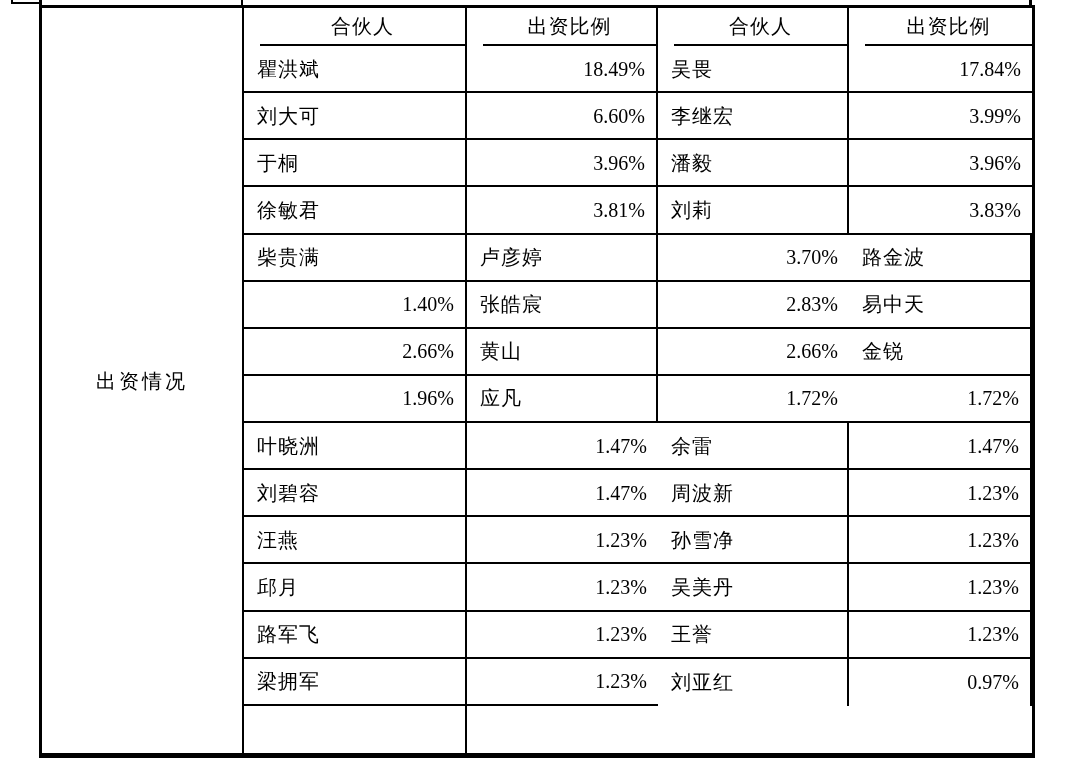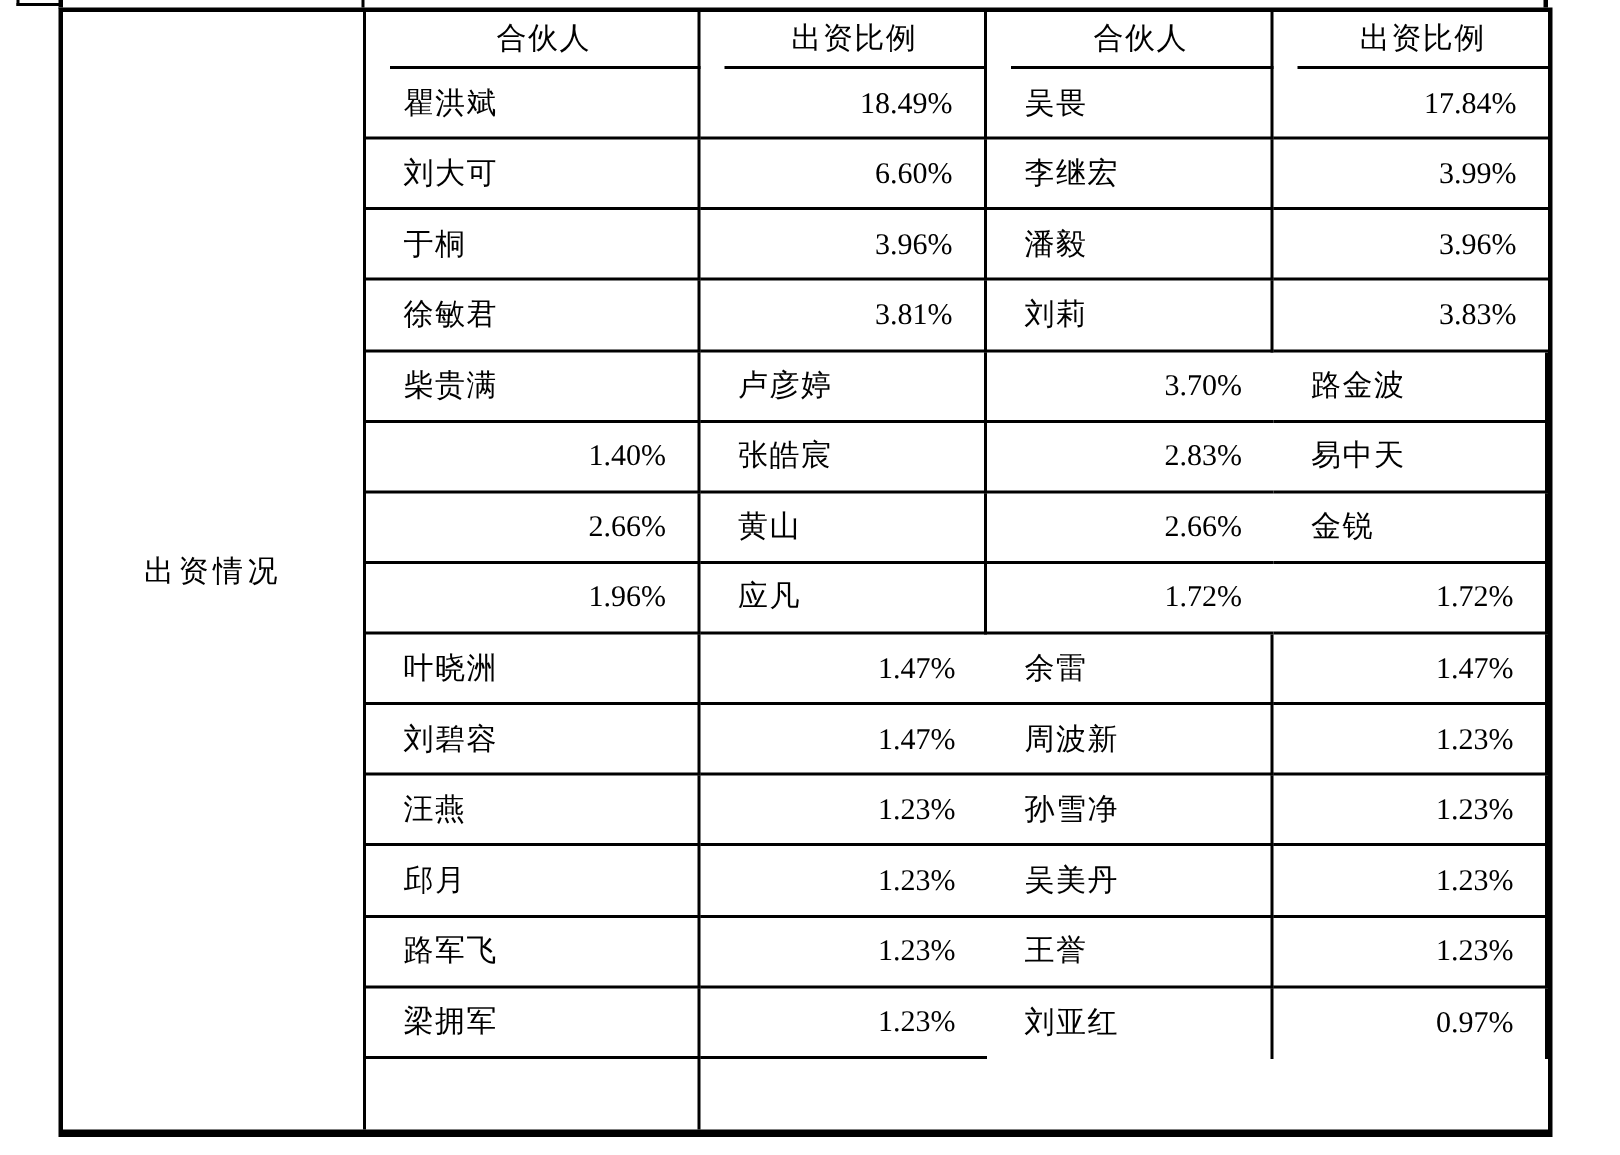--- a/index.html
+++ b/index.html
@@ -62,26 +62,26 @@
     letter-spacing: 3px;
     font-family: Liberation Serif, serif;
   }
   .header-cell {
     justify-content: center;
     letter-spacing: 1px;
     margin-left: 16px;
   }
   .name-cell {
     justify-content: flex-start;
-    padding-left: 25px;
+    padding-left: 13px;
     letter-spacing: 1px;
   }
   .pct-cell {
     justify-content: flex-end;
-    padding-right: 21px;
+    padding-right: 11px;
     text-align: right;
   }
 </style>
 </head>
 <body>
 
 <div class="page">
   <div class="remnant remnant-v-left"></div>
   <div class="remnant remnant-h-left"></div>
   <div class="remnant remnant-v-tableleft"></div>

